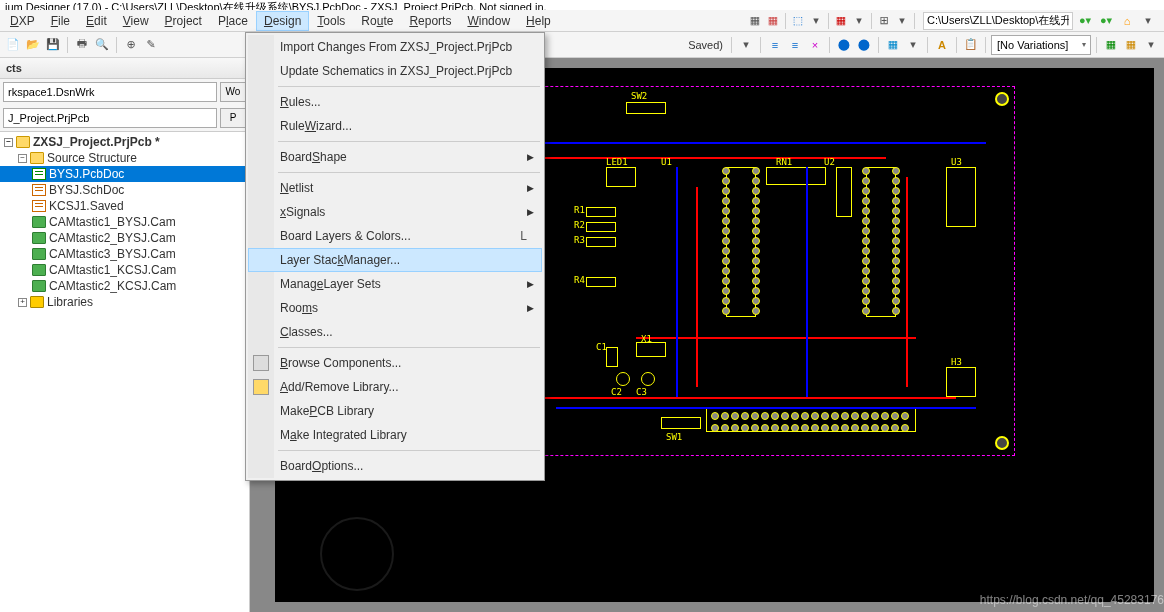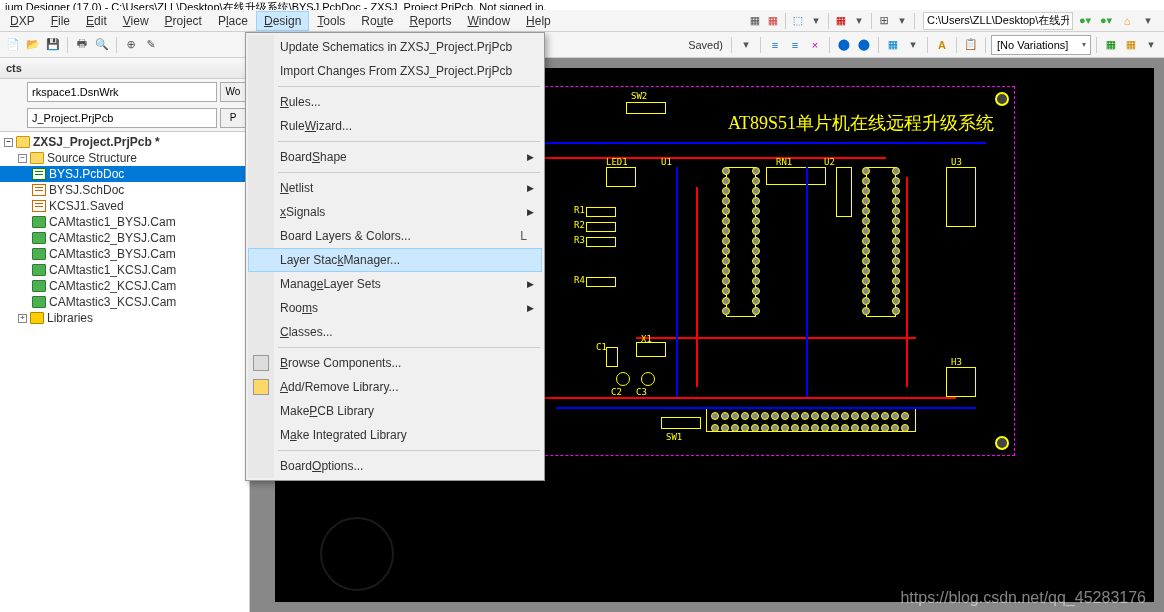--- a/index.html
+++ b/index.html
@@ -19,21 +19,21 @@
     .tb-icon { width: 18px; height: 18px; display: inline-flex; align-items: center; justify-content: center; cursor: pointer; font-size: 11px; color: #555; border-radius: 2px; }
     .tb-sep { width: 1px; height: 16px; background: #ccc; margin: 0 3px; }
     .tb-text { padding: 0 3px; color: #333; font-size: 11px; }
     .tb-combo { height: 20px; border: 1px solid #aaa; background: #fff; padding: 0 15px 0 5px; font-size: 11px; display: flex; align-items: center; min-width: 100px; position: relative; }
     .tb-combo::after { content: "▾"; position: absolute; right: 4px; font-size: 8px; color: #666; }
     
     .main-area { display: flex; height: calc(100% - 58px); }
     
     .left-panel { width: 250px; background: #f5f5f5; border-right: 1px solid #ccc; display: flex; flex-direction: column; }
     .panel-header { background: linear-gradient(#f8f8f8, #e8e8e8); border-bottom: 1px solid #ccc; padding: 4px 6px; font-weight: bold; color: #333; font-size: 11px; }
-    .panel-row { display: flex; padding: 3px; gap: 3px; margin-left: 24px; }
+    .panel-row { display: flex; padding: 3px; gap: 3px; }
     .panel-input { flex: 1; height: 20px; border: 1px solid #aaa; background: #fff; padding: 0 4px; font-size: 11px; }
     .panel-btn { width: 26px; height: 20px; border: 1px solid #aaa; background: #f0f0f0; font-size: 10px; text-align: center; line-height: 18px; }
     .panel-opts { display: flex; padding: 4px 6px; gap: 8px; align-items: center; font-size: 11px; }
     .panel-opts label { display: flex; align-items: center; gap: 3px; }
     
     .tree { flex: 1; background: #fff; border-top: 1px solid #ccc; overflow: auto; padding: 2px 0; }
     .tree-item { display: flex; align-items: center; padding: 1px 4px; gap: 3px; cursor: pointer; font-size: 11px; color: #333; white-space: nowrap; }
     .tree-item.selected { background: #0078d7; color: #fff; }
     .tree-item.bold { font-weight: bold; }
     .tree-indent-1 { padding-left: 18px; }
@@ -65,21 +65,21 @@
     .dropdown-menu { position: absolute; left: 245px; top: 32px; width: 300px; background: #f0f0f0; border: 1px solid #999; box-shadow: 3px 3px 6px rgba(0,0,0,0.3); z-index: 100; padding: 2px; }
     .menu-left-strip { position: absolute; left: 2px; top: 2px; bottom: 2px; width: 26px; background: #e8e8e8; }
     .dd-item { position: relative; padding: 5px 20px 5px 32px; cursor: pointer; color: #333; font-size: 12px; display: flex; align-items: center; }
     .dd-item.highlighted { background: #cce8ff; border: 1px solid #99d1ff; padding: 4px 19px 4px 31px; }
     .dd-item .arrow { position: absolute; right: 8px; font-size: 9px; }
     .dd-item .shortcut { position: absolute; right: 15px; color: #555; }
     .dd-item .dd-icon { position: absolute; left: 5px; width: 16px; height: 16px; }
     .dd-sep { height: 1px; background: #ccc; margin: 3px 2px 3px 30px; }
     .dd-item u { text-decoration: underline; }
     
-    .watermark { position: absolute; right: 18px; bottom: 5px; color: rgba(255,255,255,0.5); font-size: 16px; z-index: 50; }
+    .watermark { position: absolute; right: 0; bottom: 5px; color: rgba(255,255,255,0.5); font-size: 12px; z-index: 50; }
   </style>
 </head>
 <body>
 
 <div class="title-bar">ium Designer (17.0) - C:\Users\ZLL\Desktop\在线升级系统\BYSJ.PcbDoc - ZXSJ_Project.PrjPcb. Not signed in.</div>
 
 <div class="menu-bar">
   <span class="menu-item"><u>D</u>XP</span>
   <span class="menu-item"><u>F</u>ile</span>
   <span class="menu-item"><u>E</u>dit</span>
@@ -199,37 +199,32 @@
             <span>CAMtastic3_BYSJ.Cam</span>
           </div>
           <div class="tree-item tree-indent-2">
             <span class="tree-icon ico-cam"></span>
             <span>CAMtastic1_KCSJ.Cam</span>
           </div>
           <div class="tree-item tree-indent-2">
             <span class="tree-icon ico-cam"></span>
             <span>CAMtastic2_KCSJ.Cam</span>
           </div>
-          <div class="tree-item tree-indent-2">
-            <span class="tree-icon ico-cam"></span>
-            <span>CAMtastic3_KCSJ.Cam</span>
-          </div>
         </div>
       <div class="tree-item tree-indent-1">
         <span class="tree-exp">+</span>
         <span class="tree-icon ico-lib"></span>
         <span>Libraries</span>
       </div>
     </div>
   </div>
 
   <div class="canvas-area">
     <div class="pcb-viewport">
       <div class="pcb-board">
-        <div class="pcb-title">AT89S51单片机在线远程升级系统</div>
 
         <div class="pcb-hole" style="left:5px;top:5px"></div>
         <div class="pcb-hole" style="right:5px;top:5px"></div>
         <div class="pcb-hole" style="left:5px;bottom:5px"></div>
         <div class="pcb-hole" style="right:5px;bottom:5px"></div>
 
         <div class="pcb-component pcb-ic" style="left:270px;top:80px"></div>
         <div class="pcb-component pcb-ic" style="left:410px;top:80px"></div>
         <div class="pcb-component" style="left:310px;top:80px;width:60px;height:18px"></div>
         <div class="pcb-component" style="left:380px;top:80px;width:16px;height:50px"></div>
@@ -411,22 +406,22 @@
       </div>
       <div class="pcb-ghost"></div>
     </div>
     <div class="watermark">https://blog.csdn.net/qq_45283176</div>
   </div>
 </div>
 
 <div class="dropdown-menu">
   <div class="menu-left-strip"></div>
   <div id="dd-items">
+      <div class="dd-item">Import Changes From ZXSJ_Project.PrjPcb</div>
       <div class="dd-item">Update Schematics in ZXSJ_Project.PrjPcb</div>
-      <div class="dd-item">Import Changes From ZXSJ_Project.PrjPcb</div>
       <div class="dd-sep"></div>
       <div class="dd-item"><u>R</u>ules...</div>
       <div class="dd-item">Rule <u>W</u>izard...</div>
       <div class="dd-sep"></div>
       <div class="dd-item">Board <u>S</u>hape<span class="arrow">▶</span></div>
       <div class="dd-sep"></div>
       <div class="dd-item"><u>N</u>etlist<span class="arrow">▶</span></div>
       <div class="dd-item"><u>x</u>Signals<span class="arrow">▶</span></div>
       <div class="dd-item">Board Layers &amp; Colors...<span class="shortcut">L</span></div>
       <div class="dd-item highlighted">Layer Stac<u>k</u> Manager...</div>

